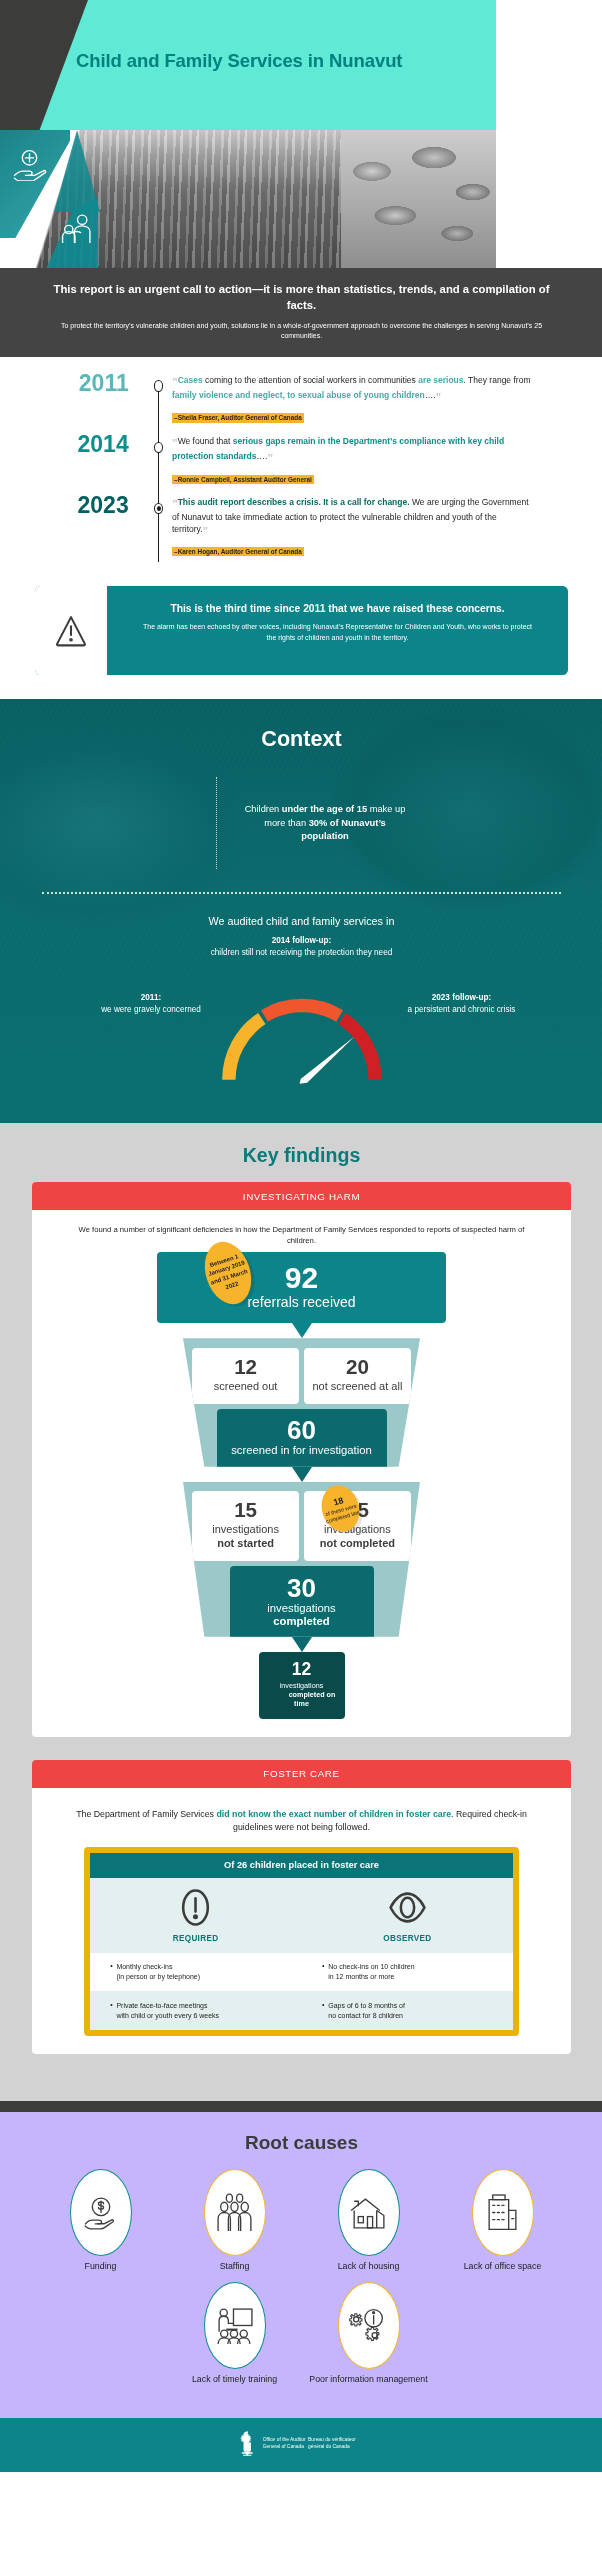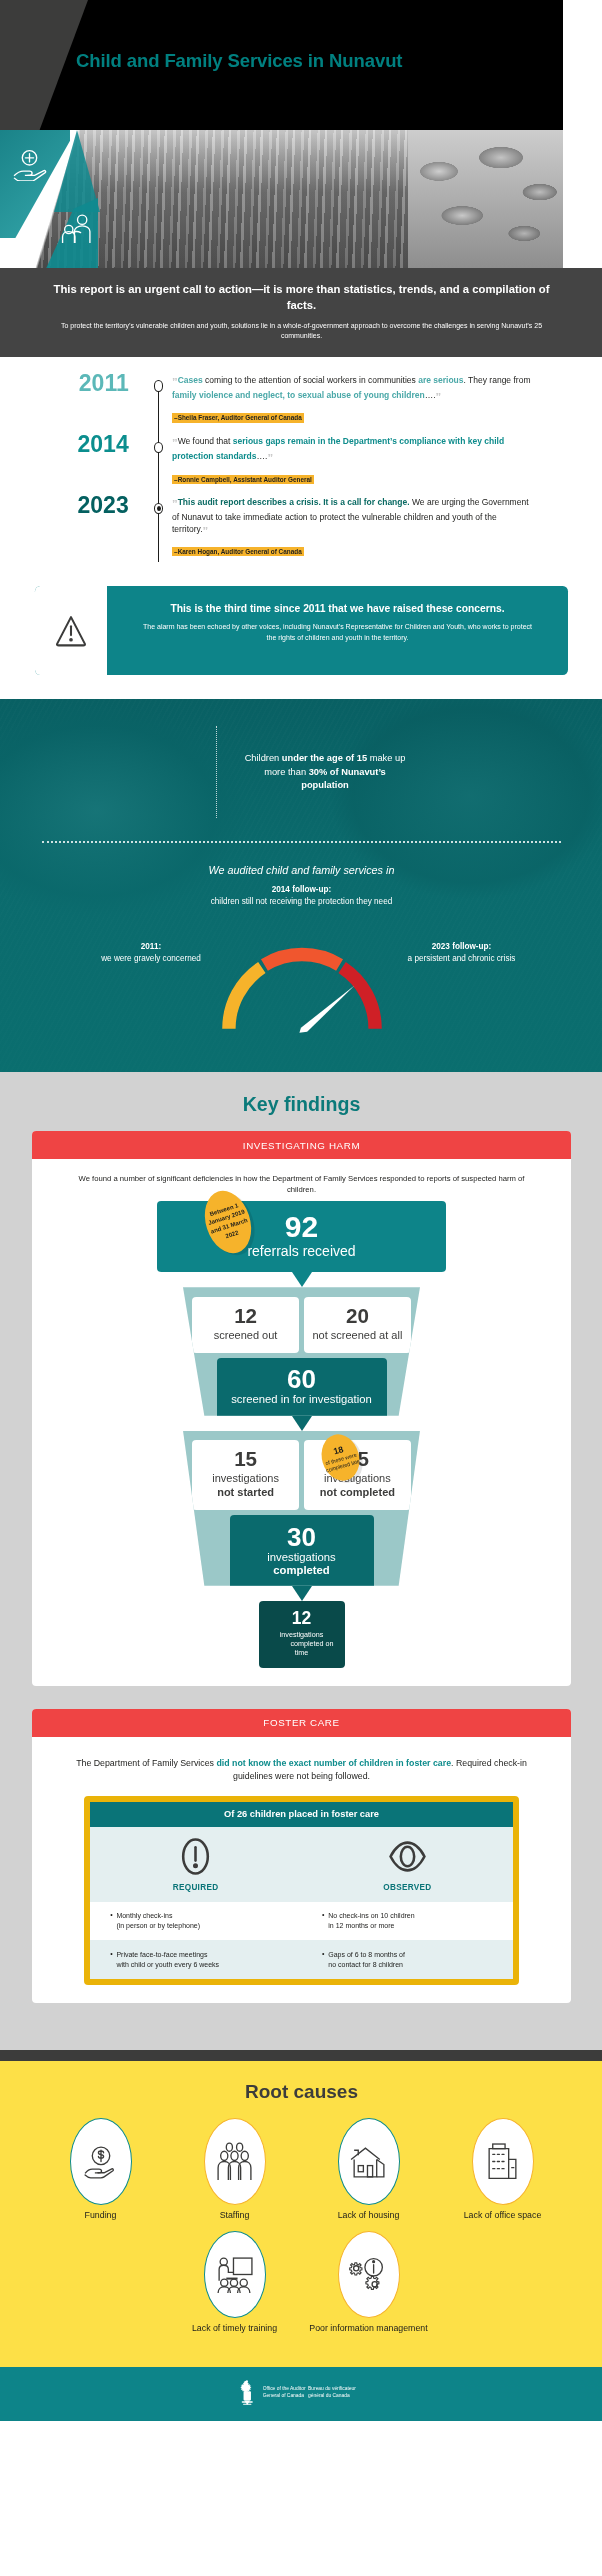--- a/index.html
+++ b/index.html
@@ -7,21 +7,21 @@
   html, body { background: #ffffff; }
   body {
     width: 603px;
     font-family: "Liberation Sans", sans-serif;
     color: #1d1d1b;
     -webkit-font-smoothing: antialiased;
   }
   .page { width: 603px; position: relative; overflow: hidden; }
 
   
-  .hero { position: relative; width: 563px; height: 268px; background: #000000; overflow: hidden; }
+  .hero { position: relative; width: 496px; height: 268px; background: #5eead4; overflow: hidden; }
   .hero-dark-wedge {
     position: absolute; left: 0; top: 0; width: 88px; height: 130px;
     background: #3c3c3b;
     clip-path: polygon(0 0, 100% 0, 45% 100%, 0 100%);
   }
   .hero-title {
     position: absolute; left: 76px; top: 50px;
     font-size: 18.5px; font-weight: bold; color: #008080;
     letter-spacing: -0.1px;
     white-space: nowrap;
@@ -134,21 +134,21 @@
       radial-gradient(ellipse 216px 155px at 16% 30%, #3fa9ad 0%, #0d6f73 55%, transparent 70%),
       radial-gradient(ellipse 196px 144px at 78% 26%, #2b8f93 0%, #0b6266 60%, transparent 72%),
       repeating-linear-gradient(118deg, rgba(255,255,255,.05) 0 1.5px, transparent 1.5px 4.6px),
       linear-gradient(180deg, #0a6a6e 0%, #0d7a7c 45%, #0c6f72 100%);
   }
   .context h2 { text-align:center; font-size: 21.6px; font-weight: bold; margin-bottom: 25px; }
   .ctx-two { display:flex; justify-content:center; align-items:center; padding: 0 46px; }
   .ctx-col { width: 170px; text-align:center; font-size: 9.3px; line-height:1.45; }
   .ctx-div { width: 0; border-left: 1.5px dotted rgba(255,255,255,.75); height: 92px; margin: 0 23px; }
   .ctx-dots { margin: 23px 42px 20.6px; border-top: 2.1px dotted rgba(255,255,255,.8); }
-  .ctx-audited { text-align:center; font-size: 10.8px; margin-bottom: 8.2px; font-style: italic; }
+  .ctx-audited { text-align:center; font-size: 10.8px; margin-bottom: 8.2px; }
 
   .gauge-area { position: relative; height: 155px; margin-top: 2.1px; }
   .gauge-note { position:absolute; text-align:center; font-size: 8.2px; line-height:1.4; }
   .gauge-note b { font-weight:bold; }
   .g-2014 { left: 50%; transform: translateX(-50%); top: 0px; width: 185px; }
   .g-2011 { left: 92px; top: 57px; width: 118px; }
   .g-2023 { right: 77px; top: 57px; width: 129px; }
   .gauge-svg { position:absolute; left:50%; transform: translateX(-50%); top: 52px; }
 
   
@@ -195,21 +195,21 @@
   .f-mid.big { width: 170px; }
   .f-mid .num { font-size: 26px; font-weight:bold; line-height:1; }
   .f-mid .lbl { font-size: 11.3px; margin-top: 1px; line-height:1.15; }
   .f-mid .lbl b { font-weight:bold; }
   .f-final {
     background:#094a4a; color:#fff; text-align:center; width: 86px; margin: 0 auto;
     border-radius: 4.1px; padding: 9.3px 4.1px 10.3px;
   }
   .f-final .num { font-size: 17.5px; font-weight:bold; line-height:1; }
   .f-final .lbl { font-size: 7.2px; margin-top: 2.1px; line-height:1.3; }
-  .f-final .lbl b { font-weight:normal;padding-left:21px; }
+  .f-final .lbl b { font-weight:bold;padding-left:21px; }
   .badge-oval {
     position: absolute; background: #f6b32b; border-radius: 50%;
     display:flex; align-items:center; justify-content:center; text-align:center;
     transform: rotate(-18deg); box-shadow: 2.6px 3.1px 0 rgba(0,0,0,.10);
   }
   .badge-date { left: 49px; top: -11.3px; width: 44px; height: 64px; }
   .badge-date .t { font-size: 6px; font-weight: bold; line-height: 1.42; color:#1d1d1b; }
   .badge-late { right: 61px; top: 3.1px; width: 37px; height: 47px; transform: rotate(-16deg); }
   .badge-late .t { font-size: 5.4px; line-height:1.3; color:#1d1d1b; }
   .badge-late .t .n { font-size: 8.8px; font-weight: bold; display:block; }
@@ -225,21 +225,21 @@
   .fc-icol .lab { margin-top: 5.2px; font-size: 8.2px; font-weight: bold; color:#0a7478; letter-spacing:0.3px; }
   .fc-row { display:flex; }
   .fc-row.alt { background:#e4eff0; }
   .fc-cell { flex:1; padding: 9.3px 13.4px 9.3px 20.6px; font-size: 7px; line-height: 1.45; }
   .fc-cell ul { list-style: none; }
   .fc-cell li { position: relative; padding-left: 6.2px; }
   .fc-cell li::before { content:"\2022"; position:absolute; left:0; top:-0.5px; }
 
   
   .rc-divider { height: 11.3px; background:#3c3c3b; }
-  .root { background:#fde047; padding: 19.6px 0 23px; }
+  .root { background:#c4b5fd; padding: 19.6px 0 23px; }
   .root h2 { text-align:center; font-size: 19px; font-weight:bold; color:#3c3c3b; margin-bottom: 15.5px; }
   .rc-grid { display:flex; flex-wrap: wrap; justify-content:center; }
   .rc-item { width: 134px; text-align:center; margin-bottom: 9.3px; }
   .rc-oval {
     width: 62px; height: 87px; border-radius: 50%; margin: 0 auto;
     display:flex; align-items:center; justify-content:center; background:#fff;
   }
   .rc-oval.teal { border: 1.5px solid #0e8c8c; }
   .rc-oval.amber { border: 1.5px solid #f6b32b; }
   .rc-label { margin-top: 5.2px; font-size: 8.8px; line-height: 1.3; color:#1d1d1b; }
@@ -332,20 +332,21 @@
         </svg>
       </div>
       <div class="alert-text">
         <div class="alert-head">This is the third time since 2011 that we have raised these concerns.</div>
         <div class="alert-sub">The alarm has been echoed by other voices, including Nunavut’s Representative for Children and Youth, who works to protect the rights of children and youth in the territory.</div>
       </div>
     </div>
   </div>
 
   <div class="context">
+    <h2>Context</h2>
     <div class="ctx-two">
       <div class="ctx-div"></div>
       <div class="ctx-col"><span>Children </span><span style="font-weight:bold;">under the age of 15</span><span> make up more than </span><span style="font-weight:bold;">30% of Nunavut’s population</span></div>
     </div>
     <div class="ctx-dots"></div>
     <div class="ctx-audited">We audited child and family services in</div>
 
     <div class="gauge-area">
       <div class="gauge-note g-2014">
         <b>2014 follow-up:</b><br>

